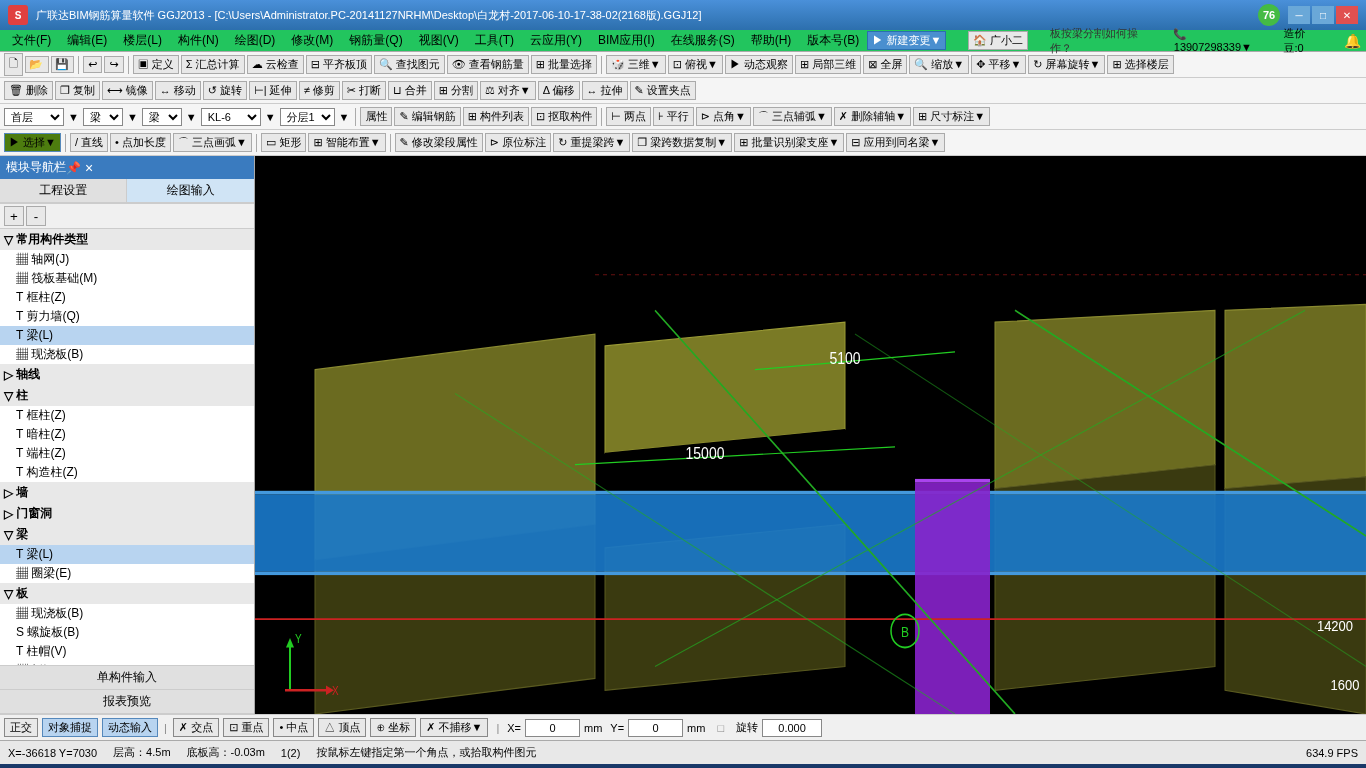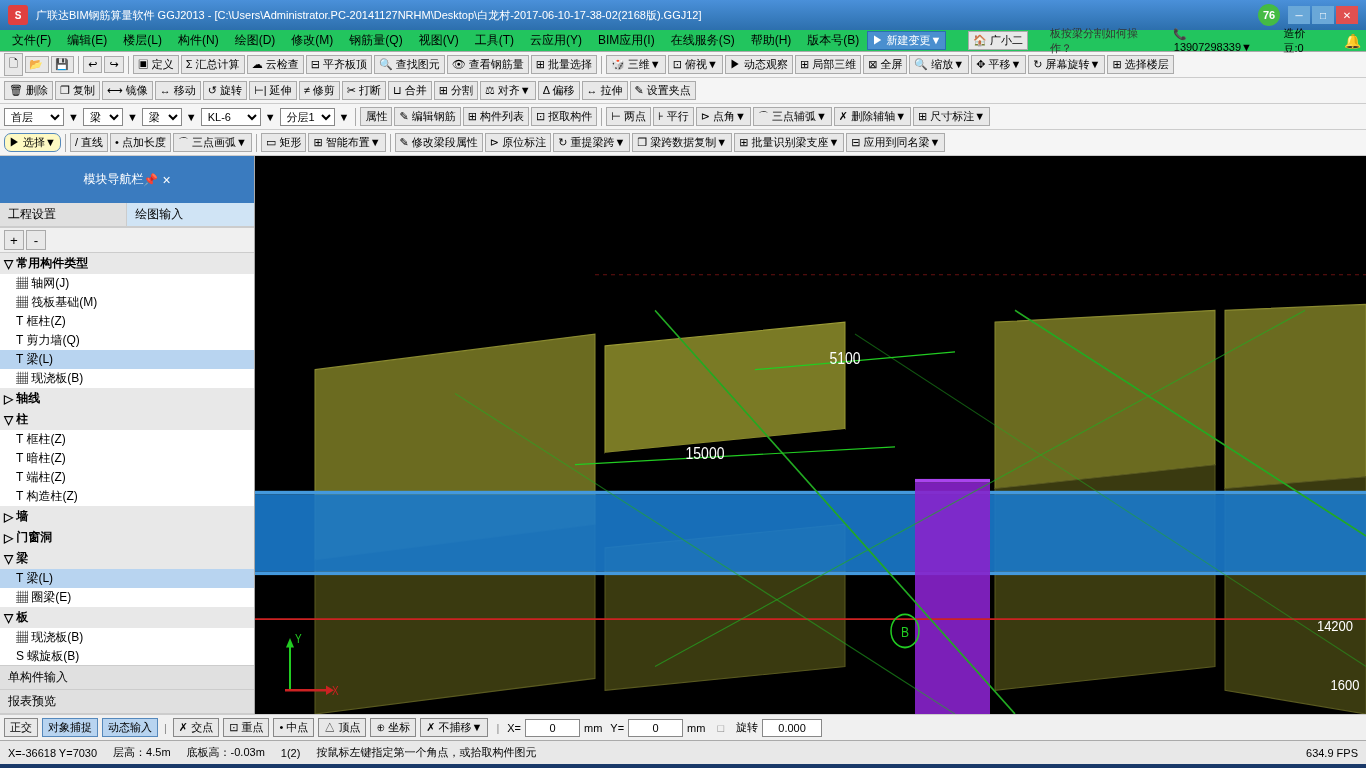--- a/index.html
+++ b/index.html
@@ -87,24 +87,24 @@
       width: 255px;
       background: #f0f0f0;
       border-right: 1px solid #aaa;
       display: flex;
       flex-direction: column;
       height: 100%;
     }
     #sidebar-header {
       background: #3a7bbf;
       color: white;
-      padding: 15px 6px;
+      padding: 3px 6px;
       font-size: 12px;
       display: flex;
-      justify-content: center;
+      justify-content: flex-start;
       align-items: center;
     }
     #sidebar-tools {
       padding: 2px 4px;
       display: flex;
       gap: 2px;
       border-bottom: 1px solid #ccc;
     }
     #sidebar-tree {
       flex: 1;
@@ -131,21 +131,21 @@
     #sidebar-bottom {
       border-top: 1px solid #ccc;
     }
     .sidebar-btn {
       padding: 3px 8px;
       background: #e0e0e0;
       border: none;
       cursor: pointer;
       font-size: 12px;
       width: 100%;
-      text-align: left;
+      text-align: center;
       border-bottom: 1px solid #ccc;
     }
 
     
     #canvas-area {
       flex: 1;
       background: #000;
       position: relative;
       overflow: hidden;
     }
@@ -331,21 +331,21 @@
   <div class="toolbar-separator"></div>
   <button class="toolbar-btn">⊢ 两点</button>
   <button class="toolbar-btn">⊦ 平行</button>
   <button class="toolbar-btn">⊳ 点角▼</button>
   <button class="toolbar-btn">⌒ 三点辅弧▼</button>
   <button class="toolbar-btn">✗ 删除辅轴▼</button>
   <button class="toolbar-btn">⊞ 尺寸标注▼</button>
 </div>
 
 <div class="toolbar4">
-  <button class="toolbar-btn" style="background:#fef9c3;border-color:#5588bb;border-radius:7px;">▶ 选择▼</button>
+  <button class="toolbar-btn" style="background:#4d7c0f;border-color:#5588bb;">▶ 选择▼</button>
   <div class="toolbar-separator"></div>
   <button class="toolbar-btn">/ 直线</button>
   <button class="toolbar-btn">• 点加长度</button>
   <button class="toolbar-btn">⌒ 三点画弧▼</button>
   <div class="toolbar-separator"></div>
   <button class="toolbar-btn">▭ 矩形</button>
   <button class="toolbar-btn">⊞ 智能布置▼</button>
   <div class="toolbar-separator"></div>
   <button class="toolbar-btn">✎ 修改梁段属性</button>
   <button class="toolbar-btn">⊳ 原位标注</button>

